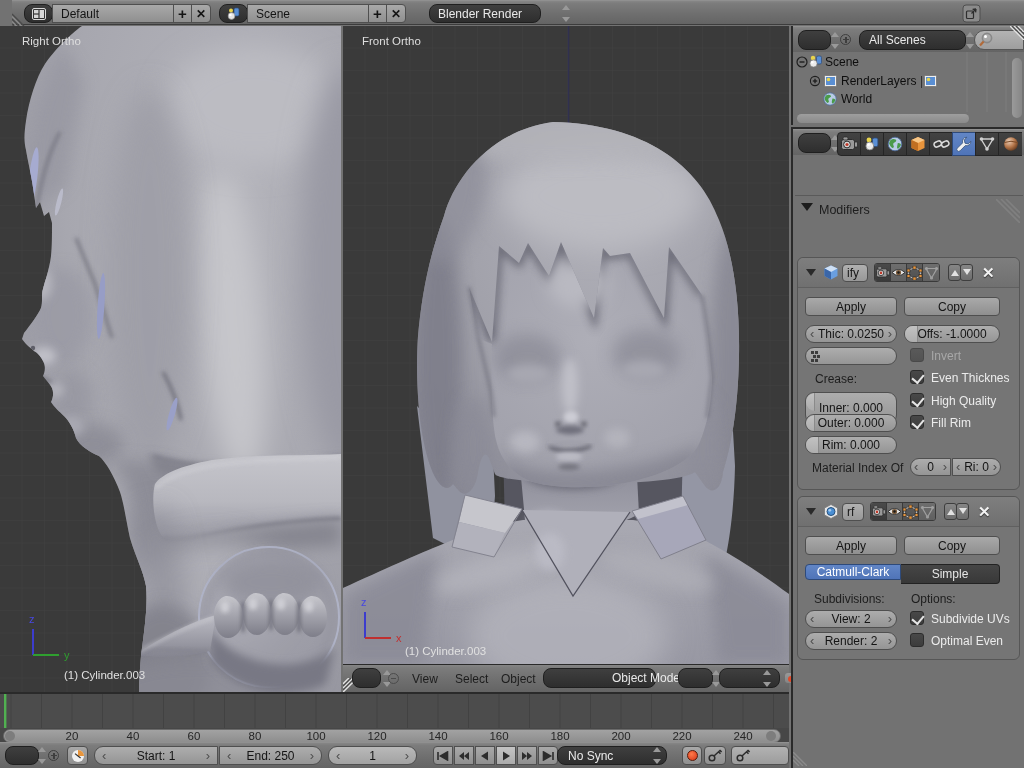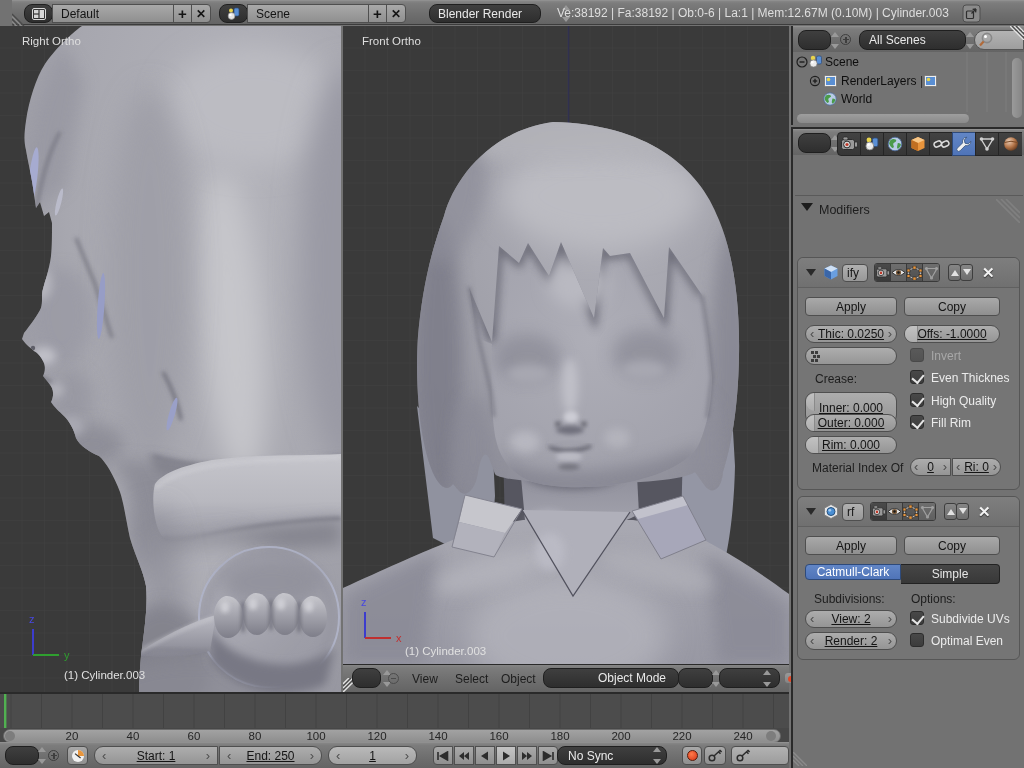--- a/index.html
+++ b/index.html
@@ -9,21 +9,21 @@
 .abs { position:absolute; }
 
 
 .hdr { background:linear-gradient(180deg,#868686 0,#7c7c7c 10%,#6f6f6f 55%,#646464 100%);
   border-top:1px solid #909090; }
 .dark-btn { background:linear-gradient(180deg,#3f3f3f,#2e2e2e); border:1px solid #1f1f1f;
   border-radius:8px; color:#e9e9e9; display:flex; align-items:center;gap:40px; }
 .light-btn { background:linear-gradient(180deg,#a9a9a9,#8f8f8f); border:1px solid #4f4f4f;
   border-radius:4px; color:#141414; display:flex; align-items:center; justify-content:center; }
 .pill { background:linear-gradient(180deg,#adadad,#959595); border:1px solid #4f4f4f;
-  border-radius:9px; color:#141414; display:flex; align-items:center; justify-content:center; overflow:hidden;text-decoration:underline; }
+  border-radius:9px; color:#141414; display:flex; align-items:center; justify-content:center; overflow:hidden; }
 .updn { width:9px; height:17px; position:relative; flex:none; }
 .updn:before { content:""; position:absolute; left:0; top:0; width:0; height:0;
   border:4.5px solid transparent; border-top:none; border-bottom:5.5px solid #999999; }
 .updn:after { content:""; position:absolute; left:0; bottom:0; width:0; height:0;
   border:4.5px solid transparent; border-bottom:none; border-top:5.5px solid #999999; }
 .arrL:before { content:"\2039"; color:#4e4e4e; font-size:13px; }
 .arrR:before { content:"\203A"; color:#4e4e4e; font-size:13px; }
 .chk { width:14px; height:14px; border-radius:3px; border:1px solid #2c2c2c;
   background:linear-gradient(180deg,#484848,#3c3c3c); }
 .chk.on:before { content:""; position:absolute; left:3px; top:1px; width:6px; height:9px;
@@ -90,21 +90,20 @@
   </div>
   <div class="abs light-btn" style="left:235px;top:3px;width:122px;height:19px;justify-content:flex-start;padding-left:8px;border-radius:0;">Scene</div>
   <div class="abs light-btn" style="left:356px;top:3px;width:19px;height:19px;border-radius:0;font-size:15px;font-weight:bold;">+</div>
   <div class="abs light-btn" style="left:374px;top:3px;width:20px;height:19px;border-radius:0 4px 4px 0;font-weight:bold;">✕</div>
 
   <div class="abs dark-btn" style="left:417px;top:3px;width:112px;height:19px;padding:0 4px 0 8px;">
     <span style="flex:1;">Blender Render</span>
         <span class="updn"></span>
   </div>
 
-  <div class="abs" style="left:545px;top:5px;color:#dedede;">Ve:38192 | Fa:38192 | Ob:0-6 | La:1 | Mem:12.67M (0.10M) | Cylinder.003</div>
   <svg class="abs" style="left:0;top:11px;" width="15" height="14" viewBox="0 0 15 14">
     <path d="M0 2 L12 14 M0 7 L7 14 M0 12 L2 14" stroke="#4a4a4a" stroke-width="1.4"></path>
     <path d="M0 4.5 L9.5 14 M0 9.5 L4.5 14" stroke="#8e8e8e" stroke-width="1.2"></path>
   </svg>
   <svg class="abs" style="left:1009px;top:11px;" width="15" height="14" viewBox="0 0 15 14">
     <path d="M3 14 L15 2 M8 14 L15 7 M13 14 L15 12" stroke="#4a4a4a" stroke-width="1.4"></path>
     <path d="M5.5 14 L15 4.5 M10.5 14 L15 9.5" stroke="#8e8e8e" stroke-width="1.2"></path>
   </svg>
 
   <div class="abs" style="left:950px;top:3px;width:19px;height:19px;">
@@ -381,21 +380,21 @@
     <span class="updn" style="margin-left:2px;"></span>
   </div>
 
   <div class="abs" style="left:45px;top:8px;width:11px;height:11px;border-radius:50%;border:1.2px solid #4c4c4c;">
     <div style="position:absolute;left:2px;top:3.8px;width:5px;height:1.4px;background:#4c4c4c;"></div>
   </div>
   <div class="abs dlabel" style="left:69px;top:7px;">View</div>
   <div class="abs dlabel" style="left:112px;top:7px;">Select</div>
   <div class="abs dlabel" style="left:158px;top:7px;">Object</div>
 
-  <div class="abs dark-btn" style="left:200px;top:3px;width:136px;height:20px;padding:0 9px;">
+  <div class="abs dark-btn" style="left:200px;top:3px;width:113px;height:20px;padding:0 23px;">
     <svg width="14" height="13" viewBox="0 0 14 13" style="margin-right:5px;">
       <path d="M7 0.5 L13 3.3 L13 9.7 L7 12.5 L1 9.7 L1 3.3 Z" fill="#e8943c"></path>
       <path d="M7 0.5 L13 3.3 L7 6 L1 3.3 Z" fill="#f7c687"></path>
       <path d="M7 6 L7 12.5 L1 9.7 L1 3.3 Z" fill="#c06f22"></path>
     </svg>
     <span style="flex:1;">Object Mode</span>
         <span class="updn"></span>
   </div>
 
   <div class="abs dark-btn" style="left:335px;top:3px;width:35px;height:20px;justify-content:center;">

